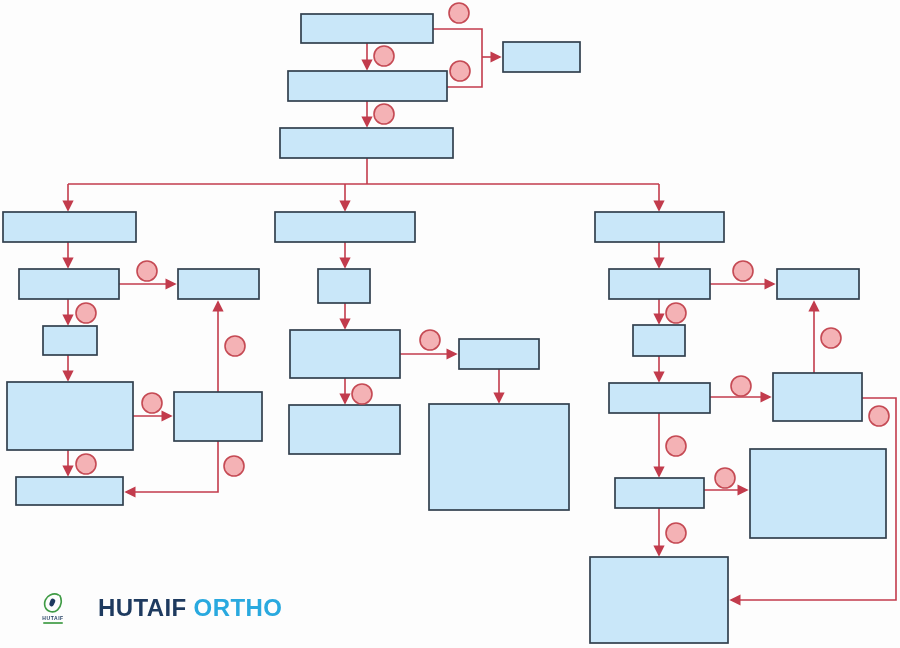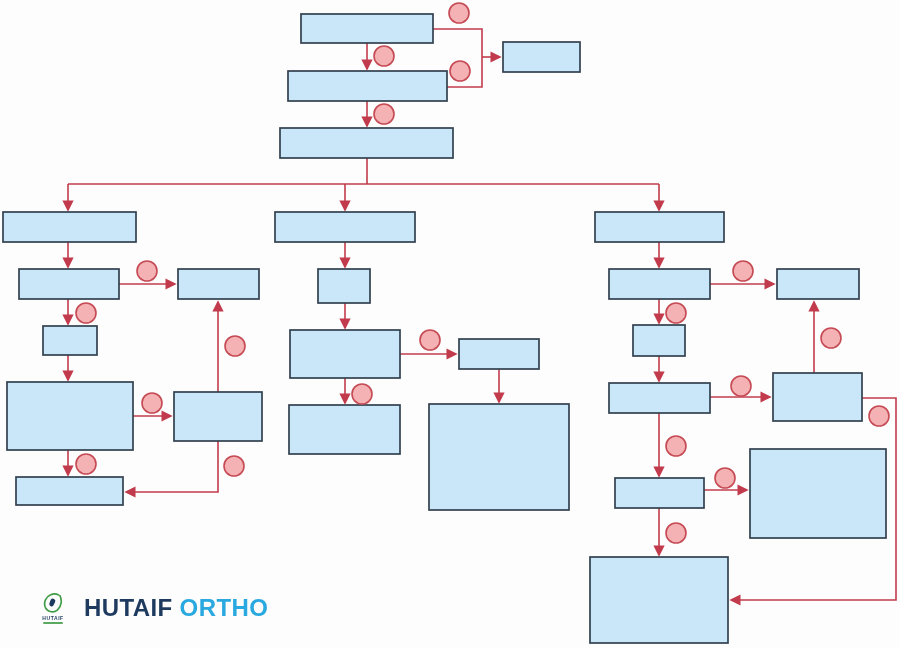--- a/index.html
+++ b/index.html
@@ -46,20 +46,21 @@
     border-radius: 1px;
     opacity: 0.85;
   }
   .wordmark {
     font-size: 24px;
     font-weight: bold;
     letter-spacing: 0.4px;
     line-height: 30px;
     padding-top: 3px;
     white-space: nowrap;
+    margin-left: 14px;
   }
   .wordmark .w2 { margin-left: 7px; }
 </style>
 </head>
 <body>
 
 <div class="stage" style="background: rgb(253, 253, 253);">
 
   <svg id="flow-svg" xmlns="http://www.w3.org/2000/svg" viewBox="0 0 900 648">
       <defs>

